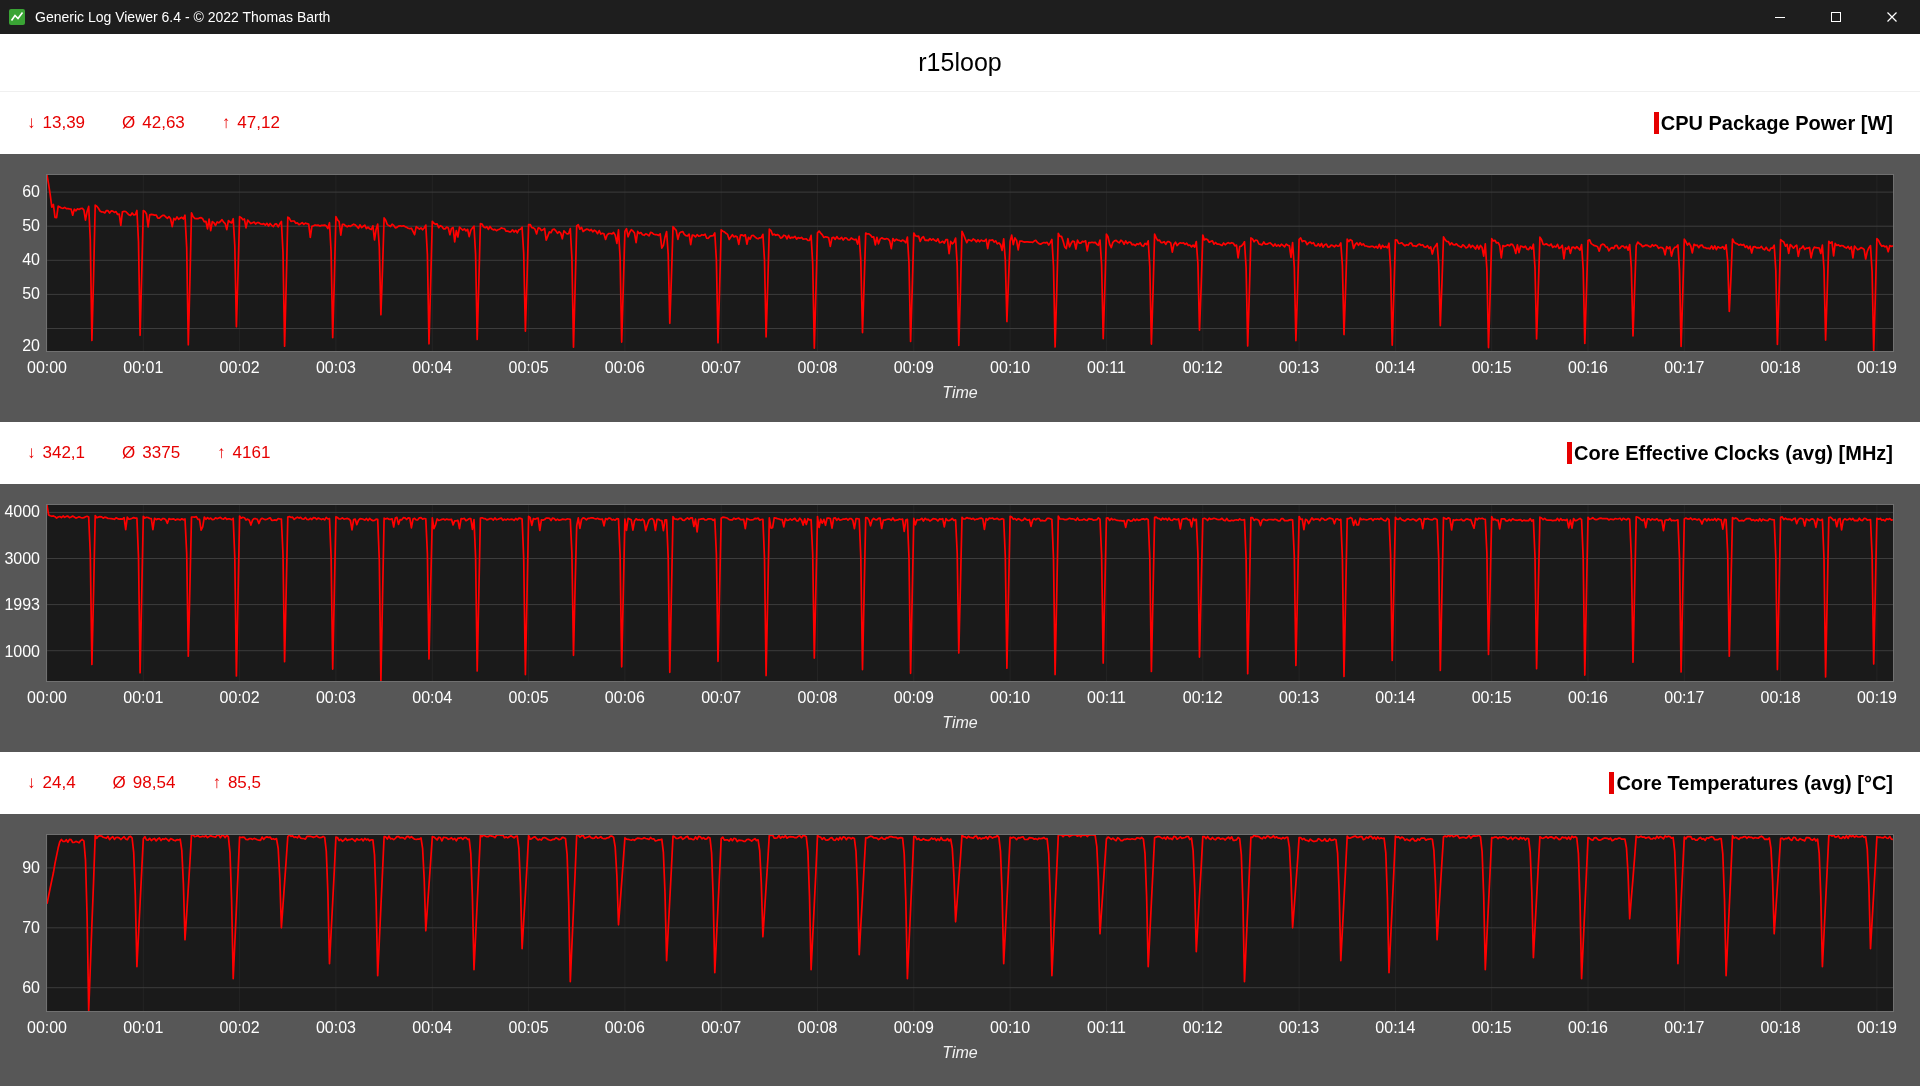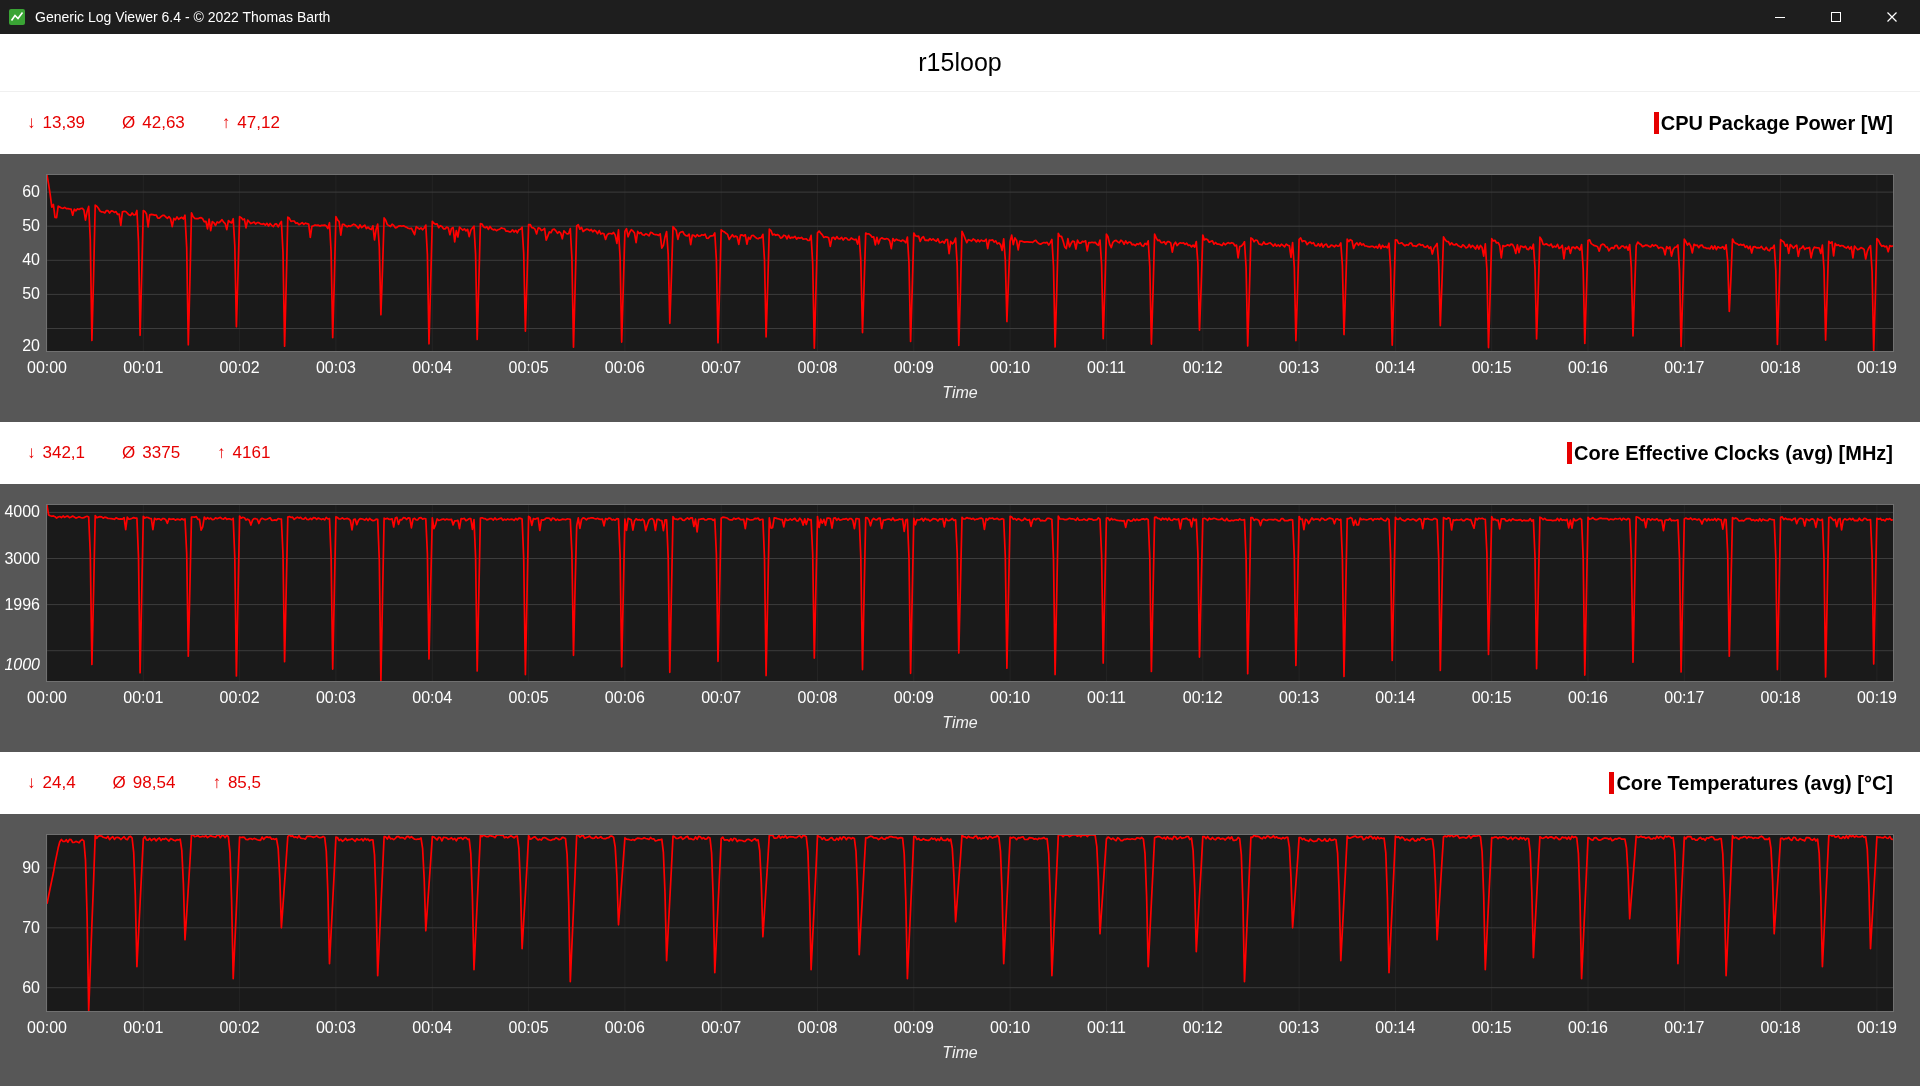--- a/index.html
+++ b/index.html
@@ -192,22 +192,22 @@
           <line x1="1733.6" x2="1733.6" y1="0" y2="176" stroke="#242424" stroke-width="1"></line>
           <line x1="1829.9" x2="1829.9" y1="0" y2="176" stroke="#242424" stroke-width="1"></line>
           <line x1="0" x2="1846" y1="145.7" y2="145.7" stroke="#3d3d3d" stroke-width="1"></line>
           <line x1="0" x2="1846" y1="99.6" y2="99.6" stroke="#3d3d3d" stroke-width="1"></line>
           <line x1="0" x2="1846" y1="53.5" y2="53.5" stroke="#3d3d3d" stroke-width="1"></line>
           <line x1="0" x2="1846" y1="7.4" y2="7.4" stroke="#3d3d3d" stroke-width="1"></line>
           <polyline points="0.0,0.0 1.6,9.9 3.2,10.8 4.8,11.3 6.4,10.9 8.0,11.7 9.6,13.1 11.2,12.0 12.8,11.5 14.4,12.6 16.1,11.0 17.7,12.4 19.3,11.4 20.9,11.2 22.5,12.7 24.1,12.0 25.7,11.1 27.3,12.0 28.9,13.1 30.5,12.5 32.1,11.8 33.7,12.5 35.3,13.0 36.9,12.7 38.5,11.8 40.1,11.3 41.7,12.0 43.3,48.9 44.9,159.5 46.6,86.2 48.2,10.6 49.8,12.8 51.4,12.1 53.0,11.6 54.6,11.9 56.2,13.2 57.8,12.1 59.4,12.5 61.0,13.5 62.6,13.5 64.2,13.7 65.8,13.9 67.4,14.3 69.0,12.8 70.6,13.6 72.2,14.1 73.8,13.9 75.4,14.2 77.1,12.7 78.7,24.6 80.3,12.2 81.9,14.1 83.5,13.9 85.1,13.3 86.7,12.6 88.3,13.1 89.9,13.0 91.5,51.7 93.1,167.8 94.7,90.8 96.3,11.3 97.9,13.1 99.5,12.3 101.1,12.5 102.7,13.5 104.3,13.6 105.9,24.6 107.5,13.3 109.2,14.6 110.8,13.9 112.4,13.9 114.0,15.2 115.6,13.6 117.2,13.6 118.8,14.8 120.4,18.3 122.0,13.6 123.6,14.3 125.2,14.1 126.8,13.9 128.4,15.2 130.0,14.1 131.6,14.4 133.2,15.0 134.8,13.8 136.4,14.8 138.0,13.9 139.7,48.2 141.3,151.2 142.9,82.3 144.5,12.0 146.1,12.0 147.7,12.2 149.3,11.6 150.9,14.3 152.5,14.4 154.1,25.2 155.7,21.8 157.3,12.1 158.9,14.3 160.5,12.7 162.1,14.0 163.7,13.1 165.3,14.6 166.9,14.5 168.5,12.8 170.2,13.7 171.8,13.0 173.4,12.3 175.0,13.8 176.6,14.2 178.2,12.6 179.8,14.4 181.4,13.8 183.0,13.9 184.6,14.7 186.2,13.4 187.8,52.8 189.4,171.0 191.0,92.6 192.6,11.0 194.2,13.2 195.8,12.3 197.4,12.7 199.0,15.0 200.7,14.1 202.3,15.2 203.9,20.1 205.5,15.2 207.1,13.5 208.7,13.7 210.3,14.2 211.9,18.5 213.5,14.5 215.1,13.3 216.7,14.0 218.3,14.6 219.9,14.2 221.5,13.5 223.1,12.8 224.7,15.3 226.3,15.3 227.9,14.9 229.5,15.4 231.2,13.5 232.8,14.0 234.4,14.1 236.0,49.8 237.6,156.7 239.2,85.2 240.8,12.1 242.4,11.5 244.0,12.5 245.6,12.2 247.2,14.4 248.8,13.1 250.4,12.2 252.0,13.1 253.6,12.4 255.2,14.0 256.8,14.2 258.4,12.5 260.0,14.5 261.7,14.7 263.3,13.3 264.9,14.5 266.5,12.6 268.1,12.9 269.7,14.3 271.3,13.0 272.9,13.8 274.5,14.6 276.1,13.8 277.7,14.9 279.3,12.5 280.9,14.0 282.5,13.6 284.1,51.3 285.7,164.1 287.3,89.2 288.9,11.9 290.5,12.6 292.1,14.0 293.8,13.8 295.4,12.9 297.0,14.2 298.6,13.8 300.2,13.4 301.8,14.0 303.4,15.4 305.0,24.9 306.6,14.6 308.2,14.1 309.8,19.7 311.4,15.4 313.0,13.7 314.6,13.8 316.2,14.2 317.8,15.1 319.4,13.5 321.0,15.5 322.6,13.4 324.3,14.9 325.9,15.6 327.5,15.4 329.1,14.2 330.7,14.3 332.3,54.7 333.9,176.0 335.5,94.9 337.1,13.2 338.7,14.0 340.3,13.3 341.9,14.3 343.5,14.4 345.1,13.8 346.7,22.0 348.3,13.1 349.9,12.4 351.5,19.4 353.1,14.6 354.8,14.8 356.4,12.7 358.0,12.9 359.6,14.5 361.2,12.9 362.8,13.1 364.4,22.8 366.0,14.1 367.6,13.4 369.2,15.0 370.8,14.8 372.4,12.8 374.0,12.7 375.6,14.1 377.2,13.5 378.8,13.9 380.4,48.9 382.0,154.0 383.6,84.3 385.3,12.9 386.9,23.7 388.5,20.0 390.1,13.9 391.7,15.4 393.3,15.0 394.9,14.4 396.5,14.0 398.1,15.0 399.7,14.0 401.3,14.6 402.9,14.6 404.5,14.3 406.1,20.0 407.7,15.9 409.3,15.8 410.9,15.3 412.5,23.7 414.1,13.6 415.8,13.8 417.4,13.4 419.0,15.7 420.6,14.7 422.2,13.6 423.8,13.5 425.4,24.4 427.0,14.6 428.6,52.4 430.2,166.0 431.8,90.0 433.4,13.0 435.0,12.8 436.6,13.6 438.2,13.6 439.8,14.9 441.4,14.4 443.0,13.6 444.6,13.7 446.3,15.1 447.9,12.9 449.5,14.7 451.1,14.3 452.7,13.5 454.3,13.1 455.9,15.3 457.5,14.2 459.1,15.0 460.7,13.9 462.3,14.7 463.9,14.2 465.5,14.3 467.1,15.4 468.7,13.5 470.3,14.9 471.9,13.1 473.5,13.4 475.1,14.1 476.7,53.0 478.4,169.6 480.0,92.0 481.6,11.3 483.2,12.7 484.8,20.3 486.4,13.5 488.0,14.3 489.6,13.4 491.2,13.1 492.8,25.5 494.4,14.8 496.0,15.1 497.6,14.5 499.2,13.1 500.8,13.0 502.4,13.3 504.0,15.5 505.6,13.0 507.2,13.6 508.9,15.4 510.5,14.1 512.1,15.3 513.7,14.9 515.3,14.2 516.9,14.3 518.5,14.7 520.1,13.9 521.7,14.0 523.3,14.3 524.9,48.3 526.5,150.3 528.1,82.1 529.7,20.9 531.3,12.9 532.9,23.4 534.5,14.5 536.1,12.9 537.7,13.4 539.4,14.8 541.0,13.3 542.6,13.3 544.2,12.8 545.8,12.9 547.4,13.5 549.0,14.0 550.6,13.3 552.2,14.2 553.8,14.4 555.4,14.1 557.0,20.8 558.6,13.5 560.2,14.6 561.8,13.0 563.4,13.3 565.0,15.0 566.6,14.4 568.2,15.2 569.9,13.7 571.5,13.9 573.1,50.9 574.7,161.8 576.3,88.3 577.9,14.1 579.5,25.5 581.1,13.4 582.7,14.1 584.3,14.8 585.9,25.1 587.5,15.9 589.1,13.8 590.7,15.0 592.3,14.6 593.9,15.4 595.5,14.2 597.1,15.8 598.7,25.6 600.4,19.8 602.0,14.9 603.6,14.0 605.2,13.5 606.8,15.4 608.4,25.3 610.0,14.4 611.6,14.3 613.2,15.5 614.8,15.6 616.4,25.7 618.0,14.9 619.6,14.8 621.2,52.9 622.8,167.3 624.4,90.7 626.0,11.7 627.6,14.0 629.2,14.1 630.9,14.6 632.5,13.3 634.1,13.4 635.7,15.1 637.3,15.3 638.9,14.0 640.5,12.9 642.1,14.3 643.7,12.8 645.3,12.9 646.9,21.5 648.5,14.1 650.1,27.0 651.7,14.3 653.3,14.2 654.9,13.9 656.5,13.7 658.1,15.0 659.7,14.9 661.3,13.8 663.0,13.8 664.6,14.0 666.2,15.3 667.8,14.1 669.4,49.6 671.0,156.3 672.6,85.3 674.2,13.2 675.8,12.1 677.4,12.4 679.0,12.8 680.6,13.3 682.2,14.6 683.8,14.9 685.4,14.9 687.0,13.1 688.6,14.2 690.2,13.5 691.8,13.2 693.5,14.6 695.1,14.6 696.7,14.4 698.3,23.7 699.9,13.4 701.5,14.3 703.1,15.0 704.7,14.8 706.3,14.6 707.9,13.4 709.5,13.7 711.1,13.1 712.7,15.1 714.3,14.5 715.9,14.3 717.5,53.4 719.1,170.6 720.7,92.6 722.3,12.9 724.0,23.1 725.6,22.7 727.2,12.8 728.8,13.1 730.4,13.6 732.0,14.0 733.6,14.6 735.2,14.5 736.8,21.9 738.4,13.7 740.0,15.4 741.6,15.2 743.2,13.9 744.8,15.2 746.4,14.1 748.0,13.4 749.6,15.9 751.2,15.8 752.8,13.2 754.5,15.1 756.1,20.1 757.7,13.8 759.3,19.5 760.9,13.7 762.5,15.0 764.1,14.6 765.7,49.2 767.3,153.1 768.9,83.6 770.5,11.5 772.1,22.5 773.7,14.1 775.3,18.2 776.9,14.3 778.5,20.3 780.1,13.0 781.7,13.1 783.3,13.5 785.0,23.1 786.6,13.4 788.2,12.8 789.8,15.3 791.4,13.5 793.0,15.3 794.6,14.7 796.2,14.1 797.8,14.1 799.4,13.5 801.0,15.2 802.6,13.7 804.2,13.6 805.8,15.4 807.4,23.7 809.0,13.6 810.6,13.7 812.2,14.1 813.8,51.7 815.5,164.6 817.1,89.5 818.7,12.7 820.3,12.8 821.9,14.9 823.5,20.8 825.1,15.1 826.7,13.4 828.3,14.6 829.9,14.8 831.5,13.3 833.1,13.0 834.7,23.5 836.3,15.1 837.9,15.1 839.5,14.5 841.1,14.2 842.7,14.2 844.3,15.3 845.9,13.0 847.6,15.6 849.2,15.1 850.8,14.9 852.4,14.0 854.0,14.5 855.6,14.1 857.2,26.5 858.8,15.0 860.4,14.3 862.0,52.8 863.6,168.3 865.2,91.5 866.8,13.3 868.4,19.8 870.0,14.7 871.6,15.0 873.2,14.6 874.8,13.3 876.4,16.0 878.1,13.3 879.7,14.6 881.3,14.3 882.9,16.0 884.5,15.0 886.1,13.7 887.7,13.8 889.3,14.4 890.9,16.0 892.5,13.9 894.1,14.4 895.7,13.7 897.3,21.9 898.9,13.7 900.5,15.4 902.1,15.6 903.7,14.7 905.3,13.5 906.9,15.4 908.6,14.8 910.2,48.1 911.8,148.0 913.4,81.2 915.0,12.4 916.6,14.0 918.2,13.8 919.8,12.6 921.4,13.3 923.0,13.3 924.6,14.2 926.2,13.3 927.8,14.8 929.4,14.2 931.0,14.1 932.6,13.3 934.2,13.1 935.8,13.9 937.4,24.3 939.1,13.6 940.7,15.0 942.3,13.1 943.9,13.5 945.5,13.0 947.1,14.3 948.7,13.9 950.3,13.3 951.9,14.7 953.5,14.4 955.1,13.7 956.7,14.3 958.3,51.5 959.9,163.2 961.5,88.9 963.1,11.3 964.7,12.1 966.3,14.3 967.9,13.5 969.6,15.1 971.2,13.7 972.8,14.4 974.4,15.7 976.0,15.1 977.6,13.2 979.2,14.5 980.8,15.2 982.4,14.4 984.0,21.3 985.6,15.2 987.2,13.6 988.8,14.8 990.4,13.5 992.0,13.5 993.6,15.9 995.2,15.4 996.8,15.8 998.4,15.7 1000.1,13.4 1001.7,13.3 1003.3,13.8 1004.9,14.6 1006.5,53.3 1008.1,169.6 1009.7,91.9 1011.3,11.2 1012.9,14.0 1014.5,14.0 1016.1,14.0 1017.7,14.6 1019.3,14.6 1020.9,14.1 1022.5,13.3 1024.1,13.9 1025.7,13.8 1027.3,14.2 1028.9,15.4 1030.5,12.9 1032.2,15.2 1033.8,15.0 1035.4,14.9 1037.0,14.1 1038.6,15.0 1040.2,15.4 1041.8,13.5 1043.4,14.1 1045.0,14.2 1046.6,15.2 1048.2,15.0 1049.8,14.7 1051.4,12.9 1053.0,14.1 1054.6,50.1 1056.2,158.1 1057.8,86.5 1059.4,13.2 1061.0,12.9 1062.7,15.4 1064.3,13.5 1065.9,14.8 1067.5,14.3 1069.1,15.1 1070.7,15.3 1072.3,15.7 1073.9,15.7 1075.5,15.8 1077.1,15.7 1078.7,22.4 1080.3,15.3 1081.9,14.8 1083.5,16.1 1085.1,15.9 1086.7,14.0 1088.3,15.7 1089.9,14.2 1091.5,15.3 1093.2,14.9 1094.8,14.1 1096.4,13.9 1098.0,14.6 1099.6,13.7 1101.2,14.8 1102.8,52.7 1104.4,166.4 1106.0,90.4 1107.6,12.4 1109.2,12.2 1110.8,13.5 1112.4,13.7 1114.0,15.1 1115.6,13.1 1117.2,14.5 1118.8,13.4 1120.4,15.3 1122.0,13.1 1123.7,15.2 1125.3,15.3 1126.9,13.8 1128.5,14.4 1130.1,14.7 1131.7,13.8 1133.3,23.8 1134.9,14.6 1136.5,13.9 1138.1,13.7 1139.7,13.4 1141.3,15.0 1142.9,14.7 1144.5,21.9 1146.1,13.3 1147.7,15.5 1149.3,14.3 1150.9,48.8 1152.5,152.1 1154.2,83.3 1155.8,13.8 1157.4,13.3 1159.0,14.0 1160.6,15.5 1162.2,13.2 1163.8,14.3 1165.4,13.9 1167.0,13.3 1168.6,13.8 1170.2,14.4 1171.8,14.7 1173.4,14.5 1175.0,13.3 1176.6,15.1 1178.2,15.7 1179.8,13.4 1181.4,15.7 1183.0,15.9 1184.7,15.2 1186.3,15.7 1187.9,15.0 1189.5,14.9 1191.1,15.3 1192.7,13.9 1194.3,15.0 1195.9,15.0 1197.5,14.6 1199.1,53.1 1200.7,168.7 1202.3,91.8 1203.9,12.6 1205.5,12.6 1207.1,15.4 1208.7,14.3 1210.3,14.5 1211.9,15.4 1213.5,20.6 1215.1,15.3 1216.8,14.2 1218.4,15.1 1220.0,15.4 1221.6,14.5 1223.2,14.5 1224.8,14.6 1226.4,14.9 1228.0,14.2 1229.6,14.7 1231.2,15.8 1232.8,16.0 1234.4,13.6 1236.0,13.7 1237.6,15.6 1239.2,15.7 1240.8,15.6 1242.4,14.9 1244.0,14.7 1245.6,14.8 1247.3,51.2 1248.9,160.4 1250.5,87.4 1252.1,11.5 1253.7,14.4 1255.3,14.2 1256.9,24.6 1258.5,14.3 1260.1,15.2 1261.7,18.6 1263.3,15.5 1264.9,12.9 1266.5,14.9 1268.1,14.2 1269.7,14.0 1271.3,14.2 1272.9,15.6 1274.5,13.2 1276.1,13.6 1277.8,15.1 1279.4,14.8 1281.0,13.7 1282.6,13.1 1284.2,13.5 1285.8,14.1 1287.4,18.8 1289.0,14.0 1290.6,13.8 1292.2,15.2 1293.8,14.3 1295.4,53.6 1297.0,171.5 1298.6,93.0 1300.2,13.6 1301.8,13.6 1303.4,12.6 1305.0,13.5 1306.6,20.4 1308.3,15.1 1309.9,20.0 1311.5,20.0 1313.1,13.2 1314.7,14.7 1316.3,14.2 1317.9,14.5 1319.5,14.9 1321.1,14.5 1322.7,13.8 1324.3,13.5 1325.9,15.6 1327.5,13.8 1329.1,14.3 1330.7,13.7 1332.3,14.5 1333.9,13.2 1335.5,14.4 1337.1,15.5 1338.8,15.9 1340.4,13.3 1342.0,14.6 1343.6,49.8 1345.2,155.4 1346.8,85.1 1348.4,12.4 1350.0,14.2 1351.6,14.3 1353.2,13.0 1354.8,14.8 1356.4,15.4 1358.0,16.0 1359.6,14.4 1361.2,13.9 1362.8,14.9 1364.4,14.6 1366.0,14.0 1367.6,14.8 1369.3,16.0 1370.9,14.7 1372.5,13.5 1374.1,14.6 1375.7,23.6 1377.3,13.6 1378.9,14.3 1380.5,13.5 1382.1,14.3 1383.7,14.7 1385.3,14.9 1386.9,13.7 1388.5,13.6 1390.1,14.8 1391.7,52.5 1393.3,165.5 1394.9,89.9 1396.5,12.5 1398.1,13.6 1399.7,14.1 1401.4,12.8 1403.0,13.8 1404.6,25.0 1406.2,14.9 1407.8,15.4 1409.4,14.6 1411.0,15.0 1412.6,15.0 1414.2,14.2 1415.8,15.6 1417.4,15.7 1419.0,14.1 1420.6,14.1 1422.2,14.8 1423.8,14.7 1425.4,19.2 1427.0,23.3 1428.6,13.4 1430.2,14.8 1431.9,13.2 1433.5,13.7 1435.1,13.2 1436.7,14.0 1438.3,14.3 1439.9,48.1 1441.5,149.4 1443.1,82.1 1444.7,11.7 1446.3,14.9 1447.9,14.2 1449.5,15.4 1451.1,15.1 1452.7,23.8 1454.3,13.9 1455.9,13.8 1457.5,13.9 1459.1,15.9 1460.7,15.9 1462.4,14.4 1464.0,15.8 1465.6,13.8 1467.2,14.8 1468.8,15.2 1470.4,15.3 1472.0,14.9 1473.6,14.6 1475.2,16.1 1476.8,15.1 1478.4,15.6 1480.0,15.7 1481.6,15.6 1483.2,13.6 1484.8,16.0 1486.4,14.8 1488.0,52.0 1489.6,163.7 1491.2,89.1 1492.9,12.2 1494.5,13.0 1496.1,14.6 1497.7,13.4 1499.3,14.9 1500.9,15.2 1502.5,15.1 1504.1,15.1 1505.7,15.7 1507.3,15.4 1508.9,15.4 1510.5,13.4 1512.1,15.9 1513.7,13.6 1515.3,15.3 1516.9,14.8 1518.5,15.5 1520.1,14.3 1521.7,22.8 1523.4,15.1 1525.0,23.2 1526.6,13.5 1528.2,15.8 1529.8,15.4 1531.4,14.4 1533.0,13.4 1534.6,14.6 1536.2,53.4 1537.8,170.1 1539.4,92.2 1541.0,12.3 1542.6,14.3 1544.2,13.8 1545.8,12.7 1547.4,14.1 1549.0,14.6 1550.6,14.3 1552.2,13.4 1553.9,13.1 1555.5,13.7 1557.1,13.7 1558.7,13.7 1560.3,13.6 1561.9,15.0 1563.5,14.0 1565.1,14.3 1566.7,14.6 1568.3,13.5 1569.9,14.0 1571.5,13.8 1573.1,13.3 1574.7,15.3 1576.3,13.3 1577.9,14.3 1579.5,14.8 1581.1,13.4 1582.7,14.3 1584.3,50.1 1586.0,157.2 1587.6,86.0 1589.2,11.9 1590.8,12.3 1592.4,13.2 1594.0,14.7 1595.6,15.6 1597.2,13.9 1598.8,22.6 1600.4,13.8 1602.0,13.9 1603.6,15.3 1605.2,13.9 1606.8,14.7 1608.4,14.8 1610.0,13.8 1611.6,15.8 1613.2,15.1 1614.8,15.3 1616.5,25.7 1618.1,15.2 1619.7,14.8 1621.3,15.2 1622.9,13.5 1624.5,15.8 1626.1,15.3 1627.7,15.6 1629.3,15.3 1630.9,14.8 1632.5,52.8 1634.1,166.9 1635.7,90.7 1637.3,14.0 1638.9,13.1 1640.5,13.9 1642.1,14.1 1643.7,13.0 1645.3,14.8 1647.0,13.9 1648.6,14.2 1650.2,15.0 1651.8,14.0 1653.4,15.4 1655.0,19.0 1656.6,14.8 1658.2,13.8 1659.8,15.9 1661.4,13.7 1663.0,15.4 1664.6,14.4 1666.2,15.1 1667.8,13.5 1669.4,15.8 1671.0,13.7 1672.6,14.7 1674.2,14.8 1675.8,24.1 1677.5,14.3 1679.1,14.6 1680.7,48.7 1682.3,151.2 1683.9,83.0 1685.5,12.6 1687.1,13.8 1688.7,12.9 1690.3,13.8 1691.9,15.8 1693.5,15.7 1695.1,15.4 1696.7,16.0 1698.3,14.5 1699.9,13.5 1701.5,13.7 1703.1,13.7 1704.7,15.4 1706.3,14.6 1708.0,15.8 1709.6,14.8 1711.2,15.9 1712.8,13.6 1714.4,16.0 1716.0,14.1 1717.6,15.1 1719.2,15.5 1720.8,15.7 1722.4,13.8 1724.0,14.3 1725.6,14.6 1727.2,14.8 1728.8,52.2 1730.4,164.6 1732.0,89.5 1733.6,12.4 1735.2,11.9 1736.8,14.5 1738.5,13.2 1740.1,14.4 1741.7,14.2 1743.3,14.3 1744.9,15.5 1746.5,13.9 1748.1,13.2 1749.7,18.7 1751.3,14.6 1752.9,13.4 1754.5,13.5 1756.1,14.2 1757.7,21.0 1759.3,13.9 1760.9,14.7 1762.5,15.7 1764.1,14.1 1765.7,13.9 1767.3,15.4 1768.9,22.3 1770.6,13.7 1772.2,15.0 1773.8,15.3 1775.4,14.3 1777.0,53.7 1778.6,171.9 1780.2,93.3 1781.8,12.6 1783.4,12.2 1785.0,13.6 1786.6,15.3 1788.2,14.4 1789.8,21.7 1791.4,14.3 1793.0,13.5 1794.6,24.8 1796.2,15.4 1797.8,13.8 1799.4,14.8 1801.1,14.6 1802.7,13.3 1804.3,14.8 1805.9,13.5 1807.5,15.7 1809.1,15.4 1810.7,15.8 1812.3,13.2 1813.9,15.1 1815.5,15.6 1817.1,13.4 1818.7,13.5 1820.3,15.2 1821.9,14.8 1823.5,14.6 1825.1,50.7 1826.7,159.0 1828.3,86.9 1829.9,13.3 1831.6,14.2 1833.2,13.4 1834.8,15.3 1836.4,14.7 1838.0,15.9 1839.6,13.8 1841.2,14.4 1842.8,13.5 1844.4,15.2 1846.0,14.7" fill="none" stroke="#ff0000" stroke-width="1.7" stroke-linejoin="round"></polyline>
         </svg>
       </div>
     <div class="time-label">Time</div>
-  <div class="ytick" style="top: 172px; font-style: italic;">1000</div>
-      <div class="ytick" style="top: 111.593px;">1996</div>
+  <div class="ytick" style="top: 159px;">1000</div>
+      <div class="ytick" style="top: 111.593px;">1993</div>
       <div class="ytick" style="top: 65.5065px;">3000</div>
       <div class="ytick" style="top: 19.4199px;">4000</div>
       <div class="xtick" style="left: 47px;">00:00</div>
       <div class="xtick" style="left: 143.313px;">00:01</div>
       <div class="xtick" style="left: 239.626px;">00:02</div>
       <div class="xtick" style="left: 335.939px;">00:03</div>
       <div class="xtick" style="left: 432.252px;">00:04</div>
       <div class="xtick" style="left: 528.565px;">00:05</div>
       <div class="xtick" style="left: 624.878px;">00:06</div>
       <div class="xtick" style="left: 721.191px;">00:07</div>

